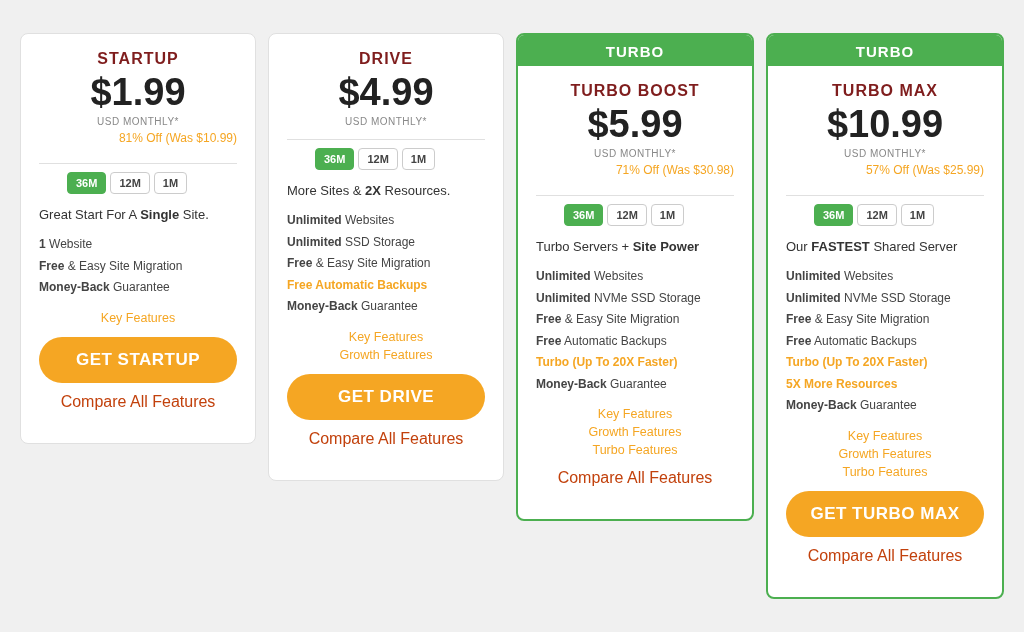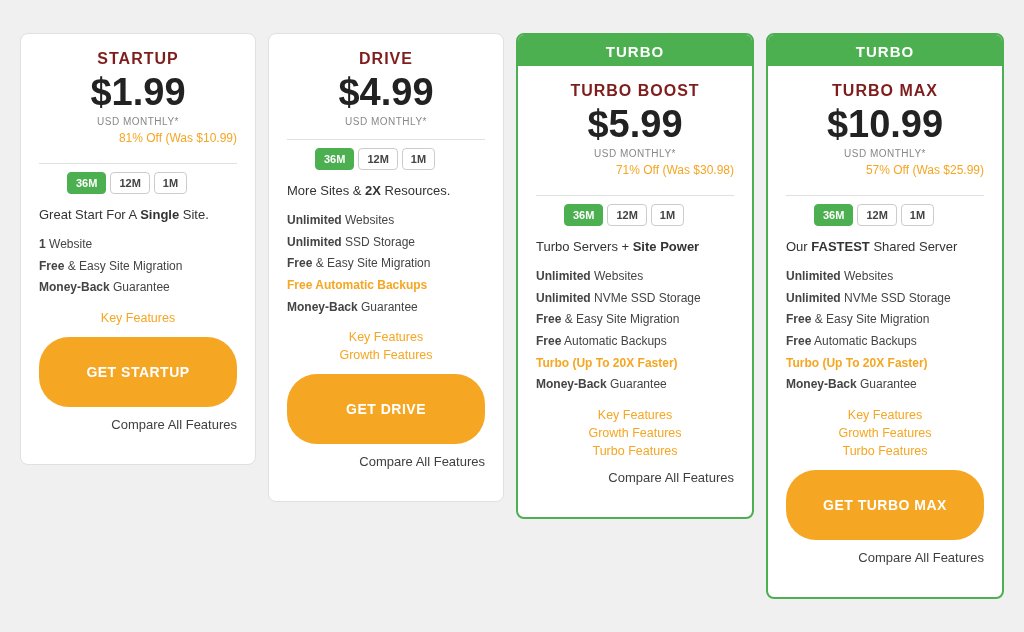--- a/index.html
+++ b/index.html
@@ -136,36 +136,36 @@
     .link-item {
       color: #f5a623;
       font-size: 12.5px;
       text-align: center;
       cursor: pointer;
       text-decoration: none;
     }
     .cta-button {
       display: block;
       width: 100%;
-      padding: 27px 8px;
+      padding: 13px 8px;
       background: #f5a623;
       color: #fff;
       font-weight: 900;
-      font-size: 14px;
+      font-size: 17px;
       border: none;
       border-radius: 30px;
       cursor: pointer;
       text-align: center;
       letter-spacing: 0.5px;
       margin-bottom: 10px;
     }
     .compare-link {
-      text-align: right;
-      font-size: 13px;
-      color: #404040;
+      text-align: center;
+      font-size: 16px;
+      color: #c2410c;
       cursor: pointer;
     }
     .spacer { flex: 1; }
   </style>
 </head>
 <body>
 
 <div class="pricing-container">
 <div class="plan-card">
       <div class="plan-body">
@@ -265,20 +265,21 @@
           <button class="period-tab">12M</button>
           <button class="period-tab">1M</button>
         </div>
         <div class="plan-tagline">Our <b>FASTEST</b> Shared Server</div>
         <ul class="features-list">
           <li class=""><b>Unlimited</b> Websites</li>
           <li class=""><b>Unlimited</b> NVMe SSD Storage</li>
           <li class=""><b>Free</b> &amp; Easy Site Migration</li>
           <li class=""><b>Free</b> Automatic Backups</li>
           <li class="orange"><b>Turbo</b> (Up To 20X Faster)</li>
+          <li class="orange"><b>5X More Resources</b></li>
           <li class=""><b>Money-Back</b> Guarantee</li>
         </ul>
         <div class="spacer"></div>
         <div class="links-section">
           <a class="link-item">Key Features</a>
           <a class="link-item">Growth Features</a>
           <a class="link-item">Turbo Features</a>
         </div>
         <button class="cta-button">GET TURBO MAX</button>
         <div class="compare-link">Compare All Features</div>

